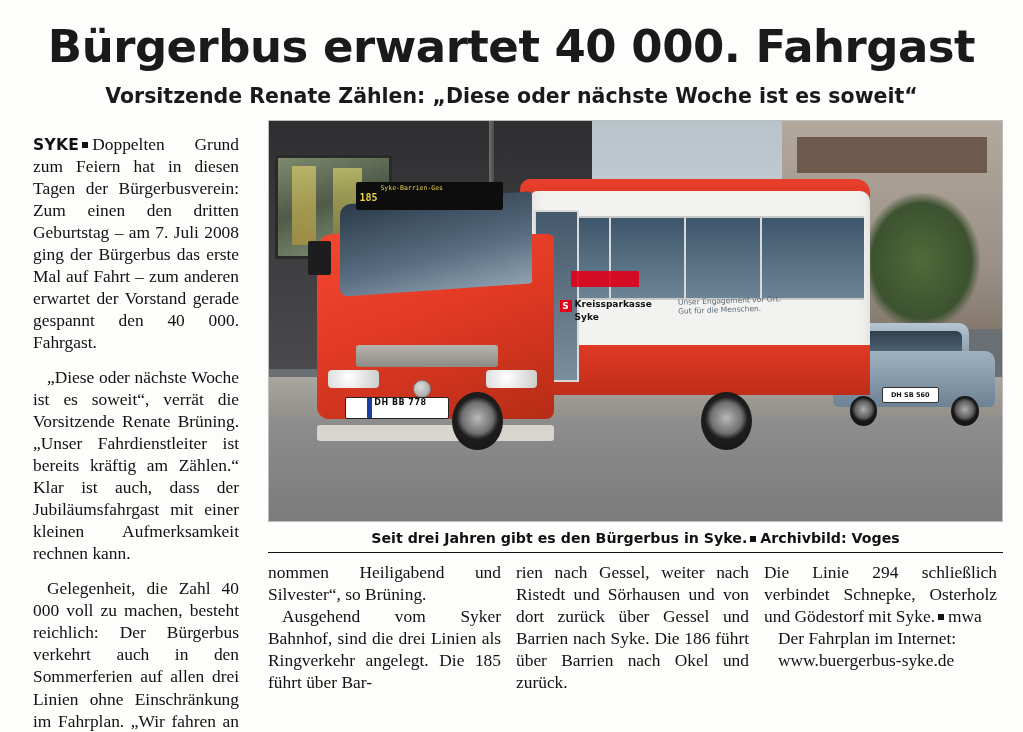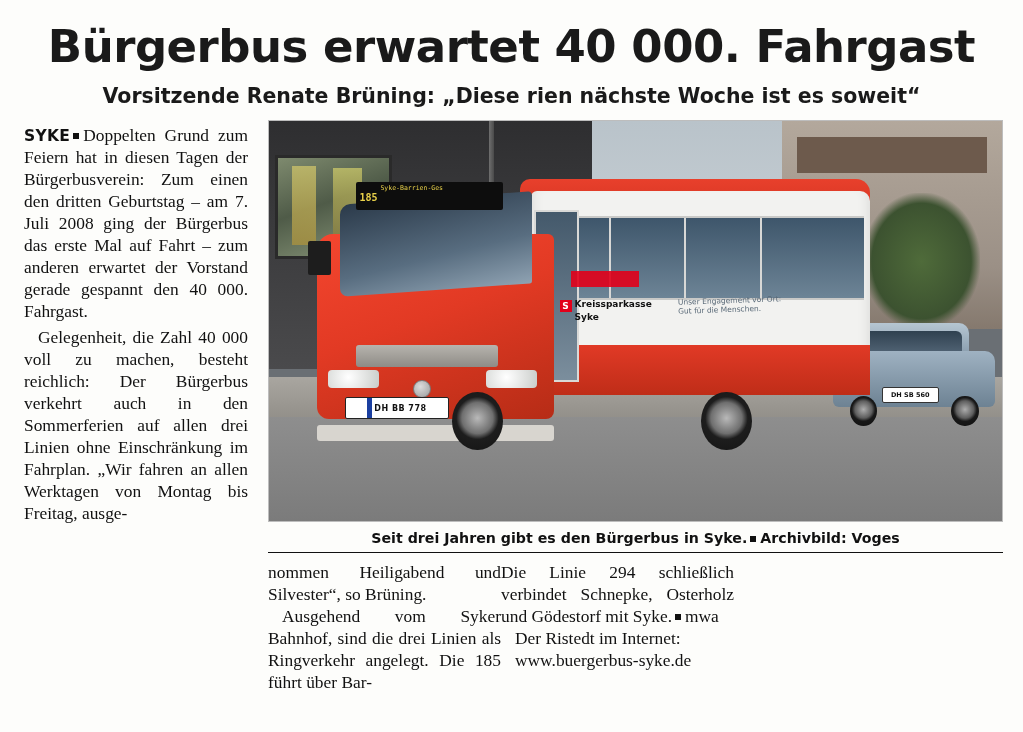--- a/index.html
+++ b/index.html
@@ -54,21 +54,21 @@
     left: 0;
     top: 0;
     width: 232px;
     font-size: 17.4px;
     line-height: 1.265;
     text-align: justify;
     text-justify: inter-word;
     hyphens: manual;
     color: #111;
   }
-  .col1 p { margin: 4px; text-indent: 14px; }
+  .col1 p { margin: 13px; text-indent: 14px; }
   .col1 p.first { text-indent: 0; }
   .kicker {
     font-family: "DejaVu Sans", sans-serif;
     font-weight: bold;
     font-size: 15.5px;
     letter-spacing: 0.3px;
   }
   .sq {
     display: inline-block;
     width: 6px;
@@ -111,21 +111,21 @@
     height: 1px;
     background: #111;
   }
   
   .lower {
     position: absolute;
     left: 248px;
     top: 441px;
     width: 735px;
     display: flex;
-    gap: 0;
+    gap: 15px;
   }
   .lower .col {
     width: 233px;
     font-size: 17.4px;
     line-height: 1.265;
     text-align: justify;
     color: #111;
   }
   .lower p { margin: 0; text-indent: 14px; }
   .lower p.first { text-indent: 0; }
@@ -254,21 +254,21 @@
     border-radius: 50%;
   }
   .wheel.front { left: 26%; }
   .wheel.rear { left: 70%; }
   .plate {
     position: absolute; left: 7%; bottom: 16%;
     width: 18%; height: 6.5%;
     background: #fff;
     border: 1px solid #222;
     border-radius: 2px;
-    display: flex; align-items: center; justify-content: center;
+    display: flex; align-items: flex-start; justify-content: center;
     font-family: "DejaVu Sans", sans-serif;
     font-weight: bold; font-size: 8px; color: #111;
     letter-spacing: .5px;
   }
   .plate .eu { width: 5px; height: 100%; background: #1b3fa0; margin-right: 2px;}
   .bumper {
     position: absolute; left: 2%; bottom: 9%; width: 42%; height: 5%;
     background: #d8d5cf; border-radius: 3px;
   }
   .headlight {
@@ -352,28 +352,29 @@
     position: absolute; left: 30%; top: 0; width: 5px; height: 48%;
     background: linear-gradient(90deg,#6f6f6f,#4a4a4a);
   }
 </style>
 </head>
 <body>
 
 <div class="page">
 
   <h1 class="headline">Bürgerbus erwartet 40 000. Fahrgast</h1>
-  <h2 class="subheadline">Vorsitzende Renate Brüning: „Diese rien nächste Woche ist es soweit“</h2>
+  <h2 class="subheadline">Vorsitzende Renate Zählen: „Diese oder nächste Woche ist es soweit“</h2>
 
   <div class="content">
 
     <div class="col1">
       <p class="first">
         <span class="kicker">SYKE</span><span class="sq"></span><span>Doppelten Grund zum Feiern hat in diesen Tagen der Bürgerbusverein: Zum einen den dritten Geburtstag – am 7. Juli 2008 ging der Bürgerbus das erste Mal auf Fahrt – zum anderen erwartet der Vorstand gerade gespannt den 40 000. Fahrgast.</span>
       </p>
+      <p><span>„Diese oder nächste Woche ist es soweit“, verrät die Vorsitzende Renate Brüning. „Unser Fahrdienstleiter ist bereits kräftig am Zählen.“ Klar ist auch, dass der Jubiläumsfahrgast mit einer kleinen Aufmerksamkeit rechnen kann.</span></p>
       <p><span>Gelegenheit, die Zahl 40 000 voll zu machen, besteht reichlich: Der Bürgerbus verkehrt auch in den Sommerferien auf allen drei Linien ohne Einschränkung im Fahrplan. „Wir fahren an allen Werktagen von Montag bis Freitag, ausge-</span></p>
     </div>
 
     <div class="photo-wrap">
       <div class="photo">
         <div class="sky"></div>
         <div class="bg-building-left">
           <div class="shop-window"></div>
         </div>
         <div class="bg-building-right"></div>
@@ -438,22 +439,25 @@
     </div>
 
     <div class="rule"></div>
 
     <div class="lower">
       <div class="col">
         <p class="first"><span>nommen Heiligabend und Silvester“, so Brüning.</span></p>
         <p><span>Ausgehend vom Syker Bahnhof, sind die drei Linien als Ringverkehr angelegt. Die 185 führt über Bar-</span></p>
       </div>
       <div class="col">
+        <p class="first"><span>rien nach Gessel, weiter nach Ristedt und Sörhausen und von dort zurück über Gessel und Barrien nach Syke. Die 186 führt über Barrien nach Okel und zurück.</span></p>
+      </div>
+      <div class="col">
         <p class="first">
           <span>Die Linie 294 schließlich verbindet Schnepke, Osterholz und Gödestorf mit Syke.</span><span class="sq"></span><span>mwa</span>
         </p>
-        <p><span>Der Ristedt im Internet:</span></p>
+        <p><span>Der Fahrplan im Internet:</span></p>
         <p class="url">www.buergerbus-syke.de</p>
       </div>
     </div>
 
   </div>
 </div>
 
 </body></html>

